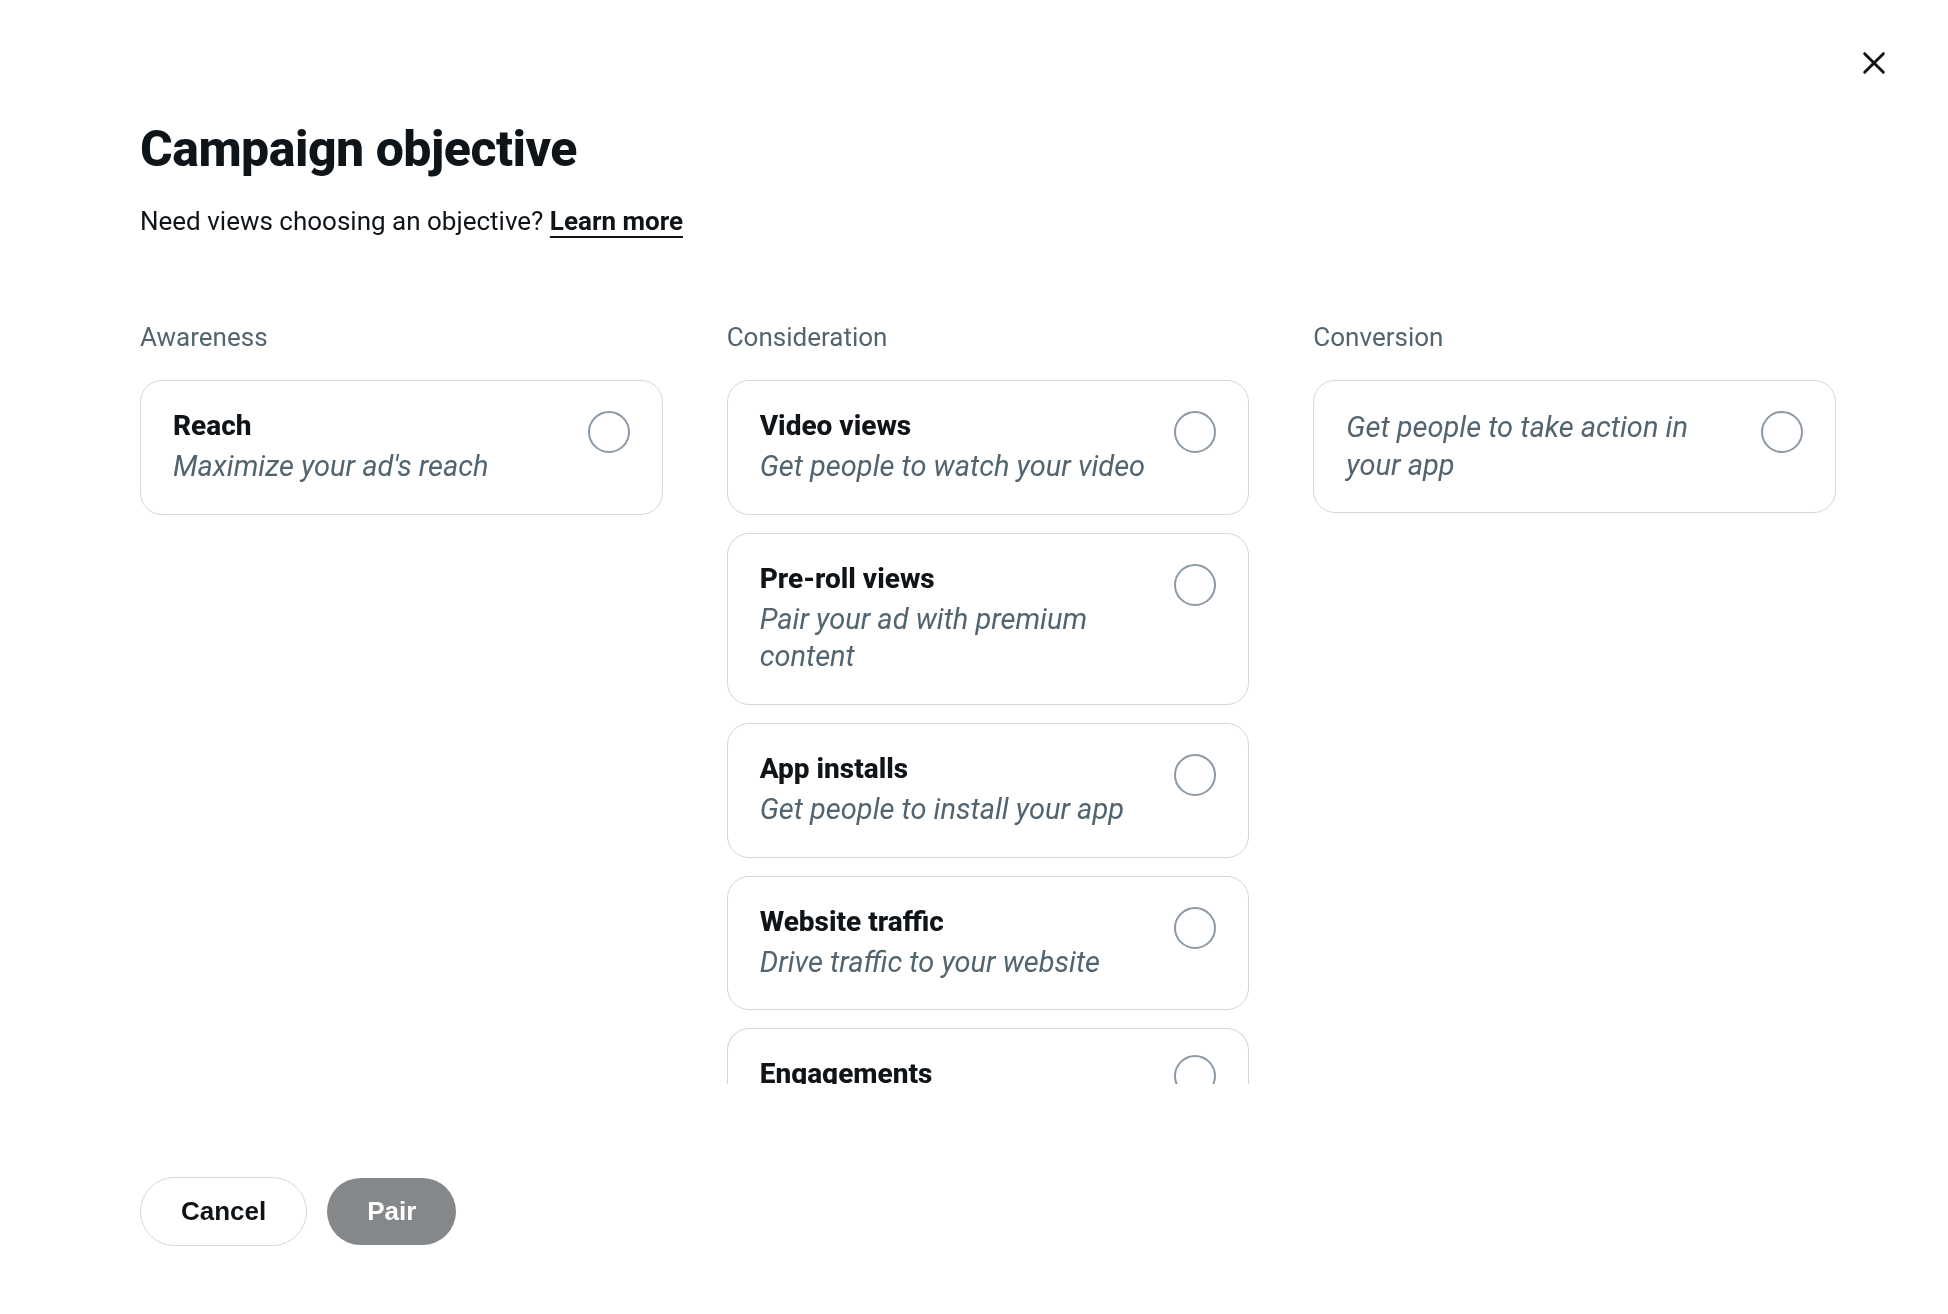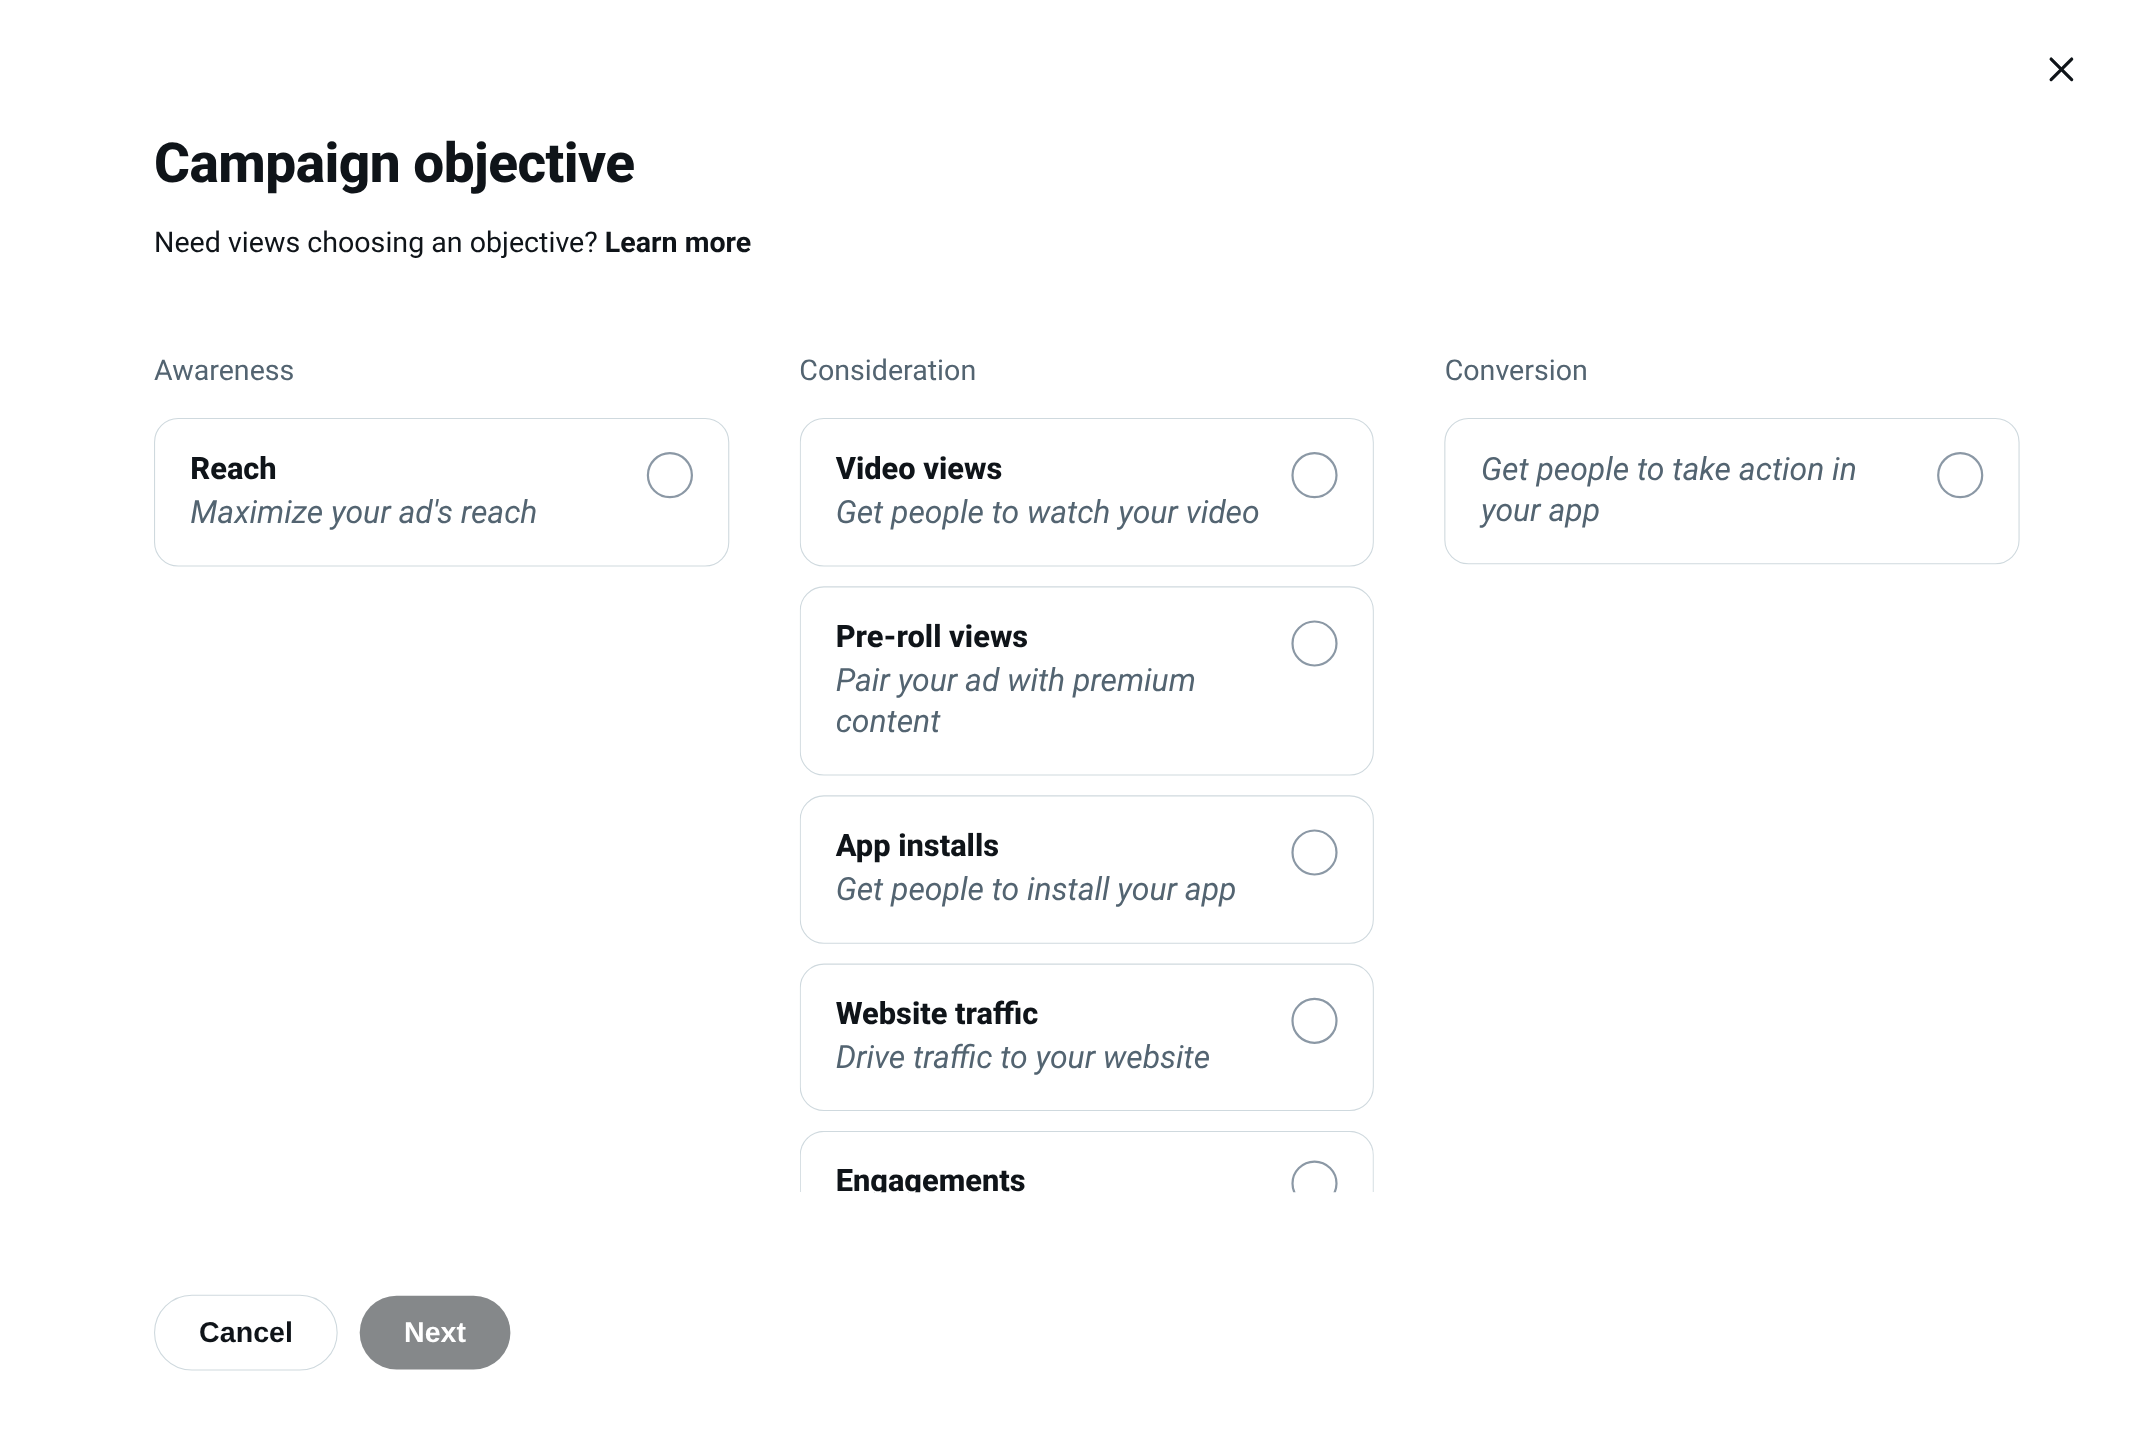--- a/index.html
+++ b/index.html
@@ -50,20 +50,21 @@
     }
     
     .help-text {
       font-size: 26px;
       color: #0f1419;
       margin-bottom: 86px;
     }
     
     .learn-more {
       font-weight: 700;
+      text-decoration: underline;
       text-underline-offset: 6px;
       text-decoration-thickness: 2px;
       cursor: pointer;
     }
     
     .columns {
       display: flex;
       gap: 64px;
     }
     
@@ -253,14 +254,14 @@
         </div>
         <div class="radio-circle"></div>
       </div>
     </div>
 
   </div>
 </div>
 
 <div class="footer">
   <button class="btn btn-cancel">Cancel</button>
-  <button class="btn btn-next">Next</button>
+  <button class="btn btn-next">Pair</button>
 </div>
 
 </body></html>

